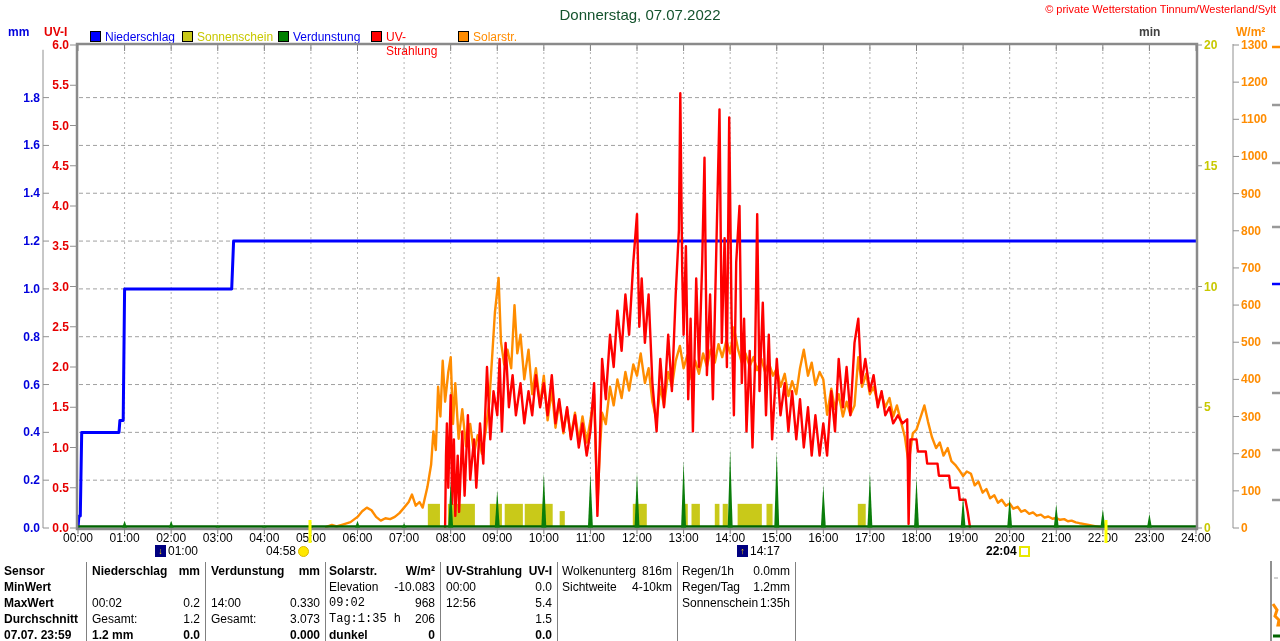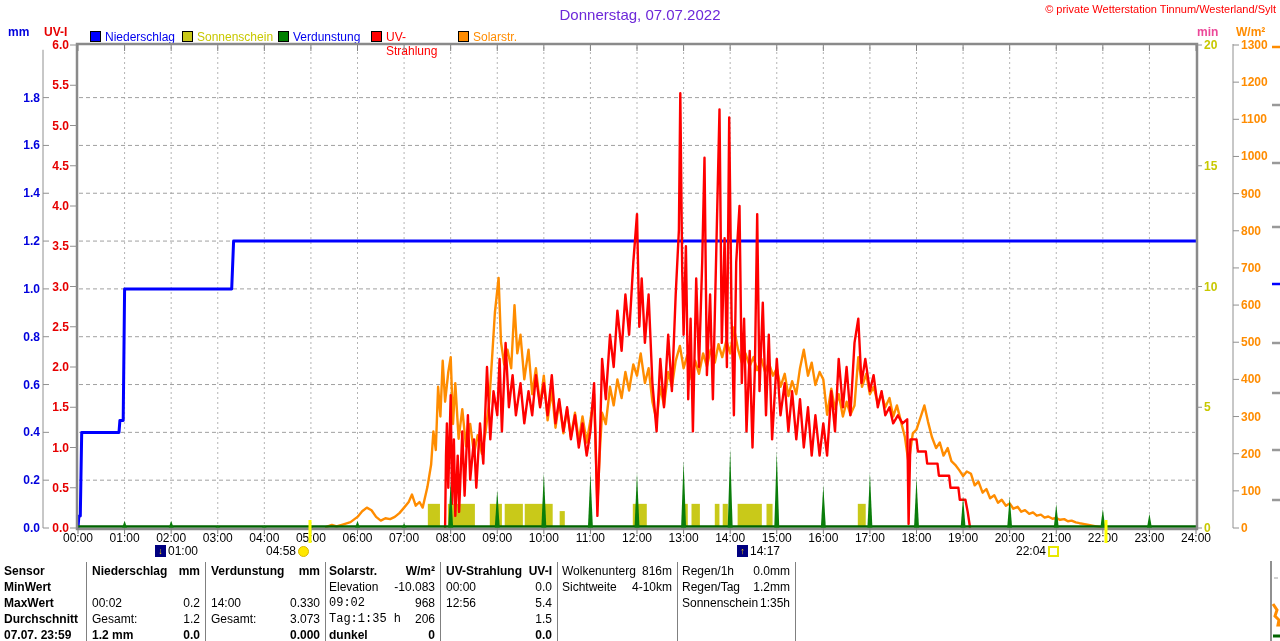--- a/index.html
+++ b/index.html
@@ -1,19 +1,19 @@
 <!DOCTYPE html>
 <html><head>
 <meta charset="utf-8">
 <style>
   html,body{margin:0;padding:0;background:#fff;}
   body{font-family:"Liberation Sans",sans-serif;}
   .stage{position:relative;width:1280px;height:641px;background:#fff;overflow:hidden;}
   .abs{position:absolute;white-space:nowrap;}
-  .title{left:0;right:0;top:6px;text-align:center;font-size:15px;color:#6d28d9;}
+  .title{left:0;right:0;top:6px;text-align:center;font-size:15px;color:#14532d;}
   .copyright{right:4px;top:3px;font-size:11px;color:#ff0000;}
   .axis-title{font-size:12px;font-weight:bold;top:25px;}
   svg text{font-family:"Liberation Sans",sans-serif;}
   .legend-item{position:absolute;top:30px;height:13px;}
   .legend-sq{position:absolute;top:1px;width:11px;height:11px;border:1px solid #000;box-sizing:border-box;}
   .legend-lb{position:absolute;left:15px;top:0;font-size:12px;}
   .marker{position:absolute;top:544px;height:14px;display:flex;align-items:center;gap:2px;font-size:12px;color:#000;}
   .icon-navy{width:11px;height:12px;background:#000080;color:#ffd700;font-size:9px;line-height:12px;font-weight:bold;text-align:center;display:inline-block;}
   .sun-filled{width:9px;height:9px;border-radius:50%;background:#ffe800;border:1px solid #d9b800;display:inline-block;}
   .sun-hollow{width:7px;height:7px;border:2px solid #e8e800;background:#fff;display:inline-block;}
@@ -24,21 +24,21 @@
 </style>
 </head>
 <body>
 
 <div class="stage">
   <div class="abs title">Donnerstag, 07.07.2022</div>
   <div class="abs copyright">© private Wetterstation Tinnum/Westerland/Sylt</div>
 
   <div class="abs axis-title" style="left:8px;color:#0000dd;">mm</div>
   <div class="abs axis-title" style="left:44px;color:#e60000;">UV-I</div>
-  <div class="abs axis-title" style="left:1197px;color:#ec4899;">min</div>
+  <div class="abs axis-title" style="left:1139px;color:#404040;">min</div>
   <div class="abs axis-title" style="left:1236px;color:#ff8c00;">W/m²</div>
 
   <div id="legend">
       <div class="legend-item" style="left: 90px;">
         <span class="legend-sq" style="background: rgb(0, 0, 255);"></span>
         <span class="legend-lb" style="color: rgb(0, 0, 238);">Niederschlag</span>
       </div>
       <div class="legend-item" style="left: 182px;">
         <span class="legend-sq" style="background: rgb(201, 201, 25);"></span>
         <span class="legend-lb" style="color: rgb(200, 200, 0);">Sonnenschein</span>
@@ -316,21 +316,21 @@
         <span>01:00</span>
       </div>
       <div class="marker" style="left: 266px;">
         <span>04:58</span>
         <span class="sun-filled"></span>
       </div>
       <div class="marker" style="left: 737px;">
         <span class="icon-navy">↑</span>
         <span>14:17</span>
       </div>
-      <div class="marker" style="left: 1016px;">
+      <div class="marker" style="left: 986px; font-weight: bold;">
         <span>22:04</span>
         <span class="sun-hollow"></span>
       </div>
     </div>
   <div id="info-table">
       <div class="vline" style="left: 86px; top: 562px; height: 79px;"></div>
       <div class="vline" style="left: 205px; top: 562px; height: 79px;"></div>
       <div class="vline" style="left: 325px; top: 562px; height: 79px;"></div>
       <div class="vline" style="left: 440px; top: 562px; height: 79px;"></div>
       <div class="vline" style="left: 557px; top: 562px; height: 79px;"></div>

